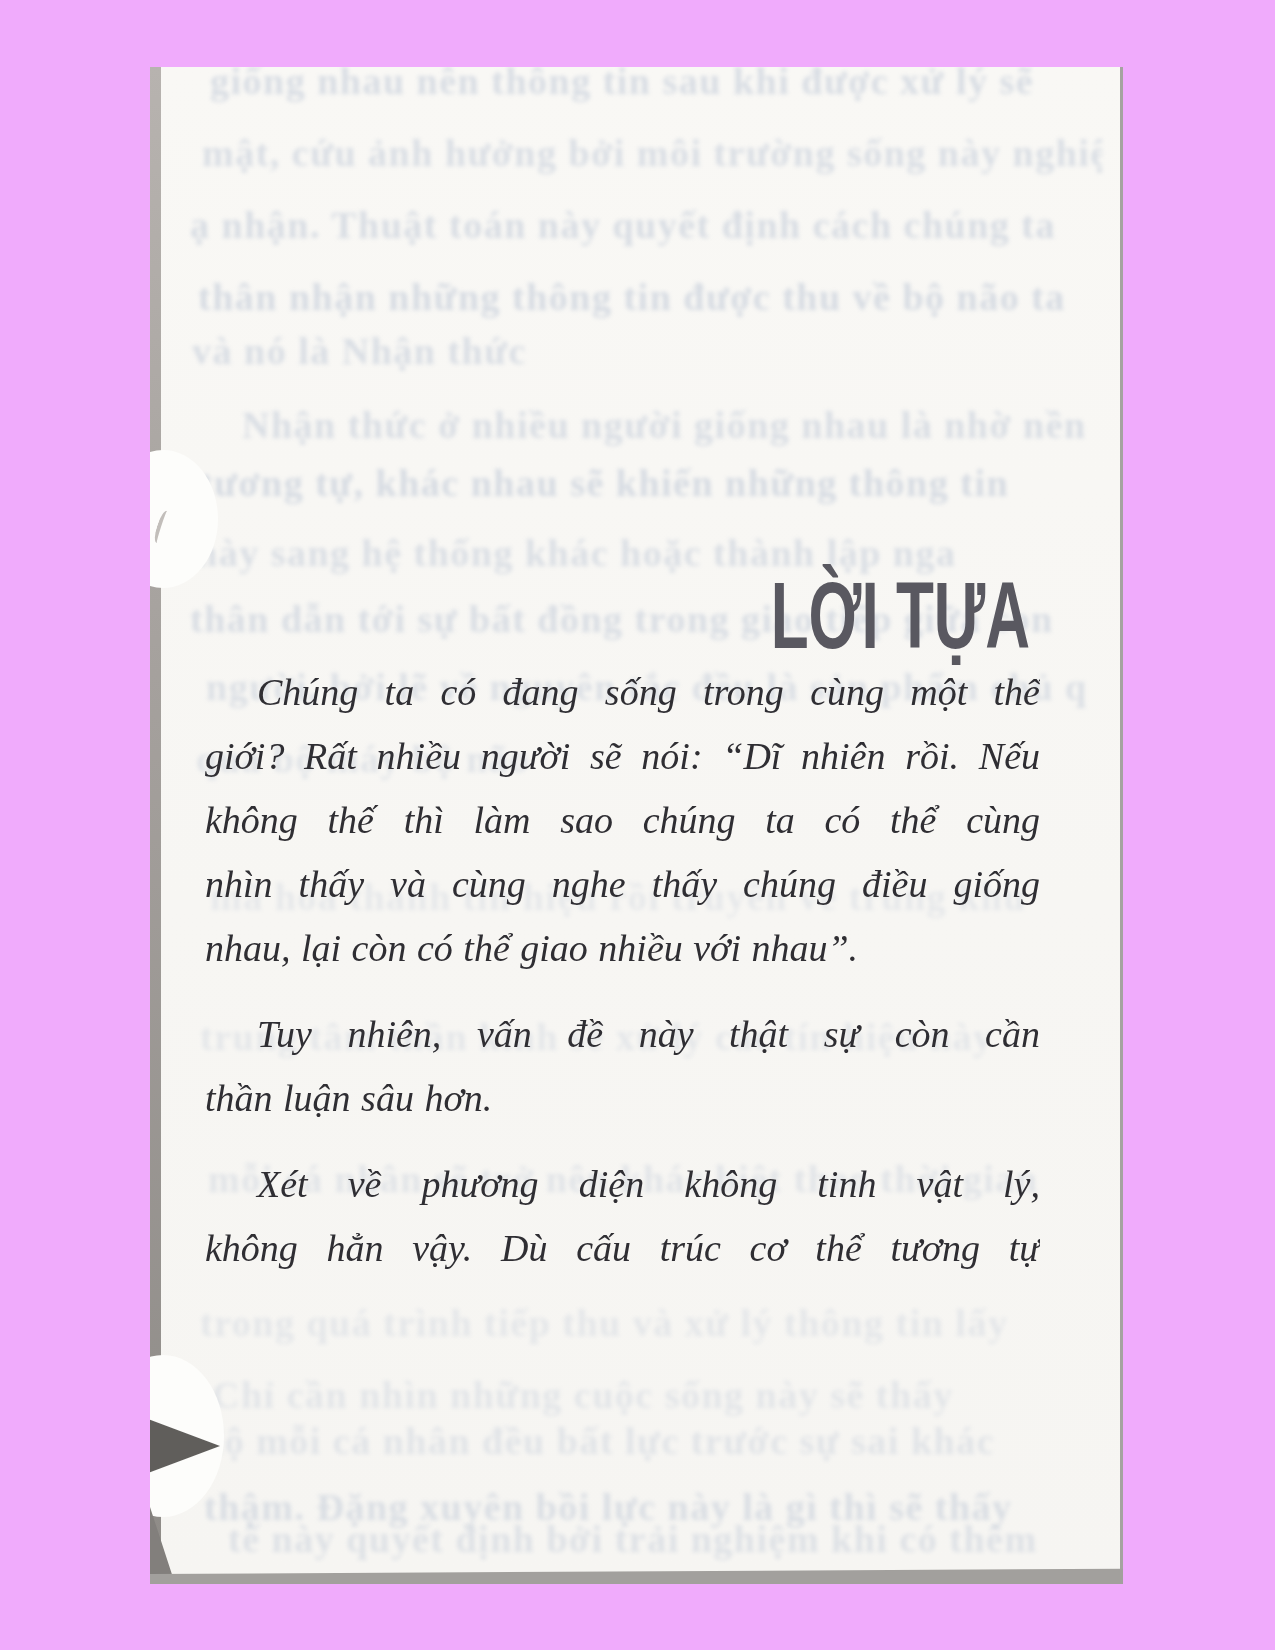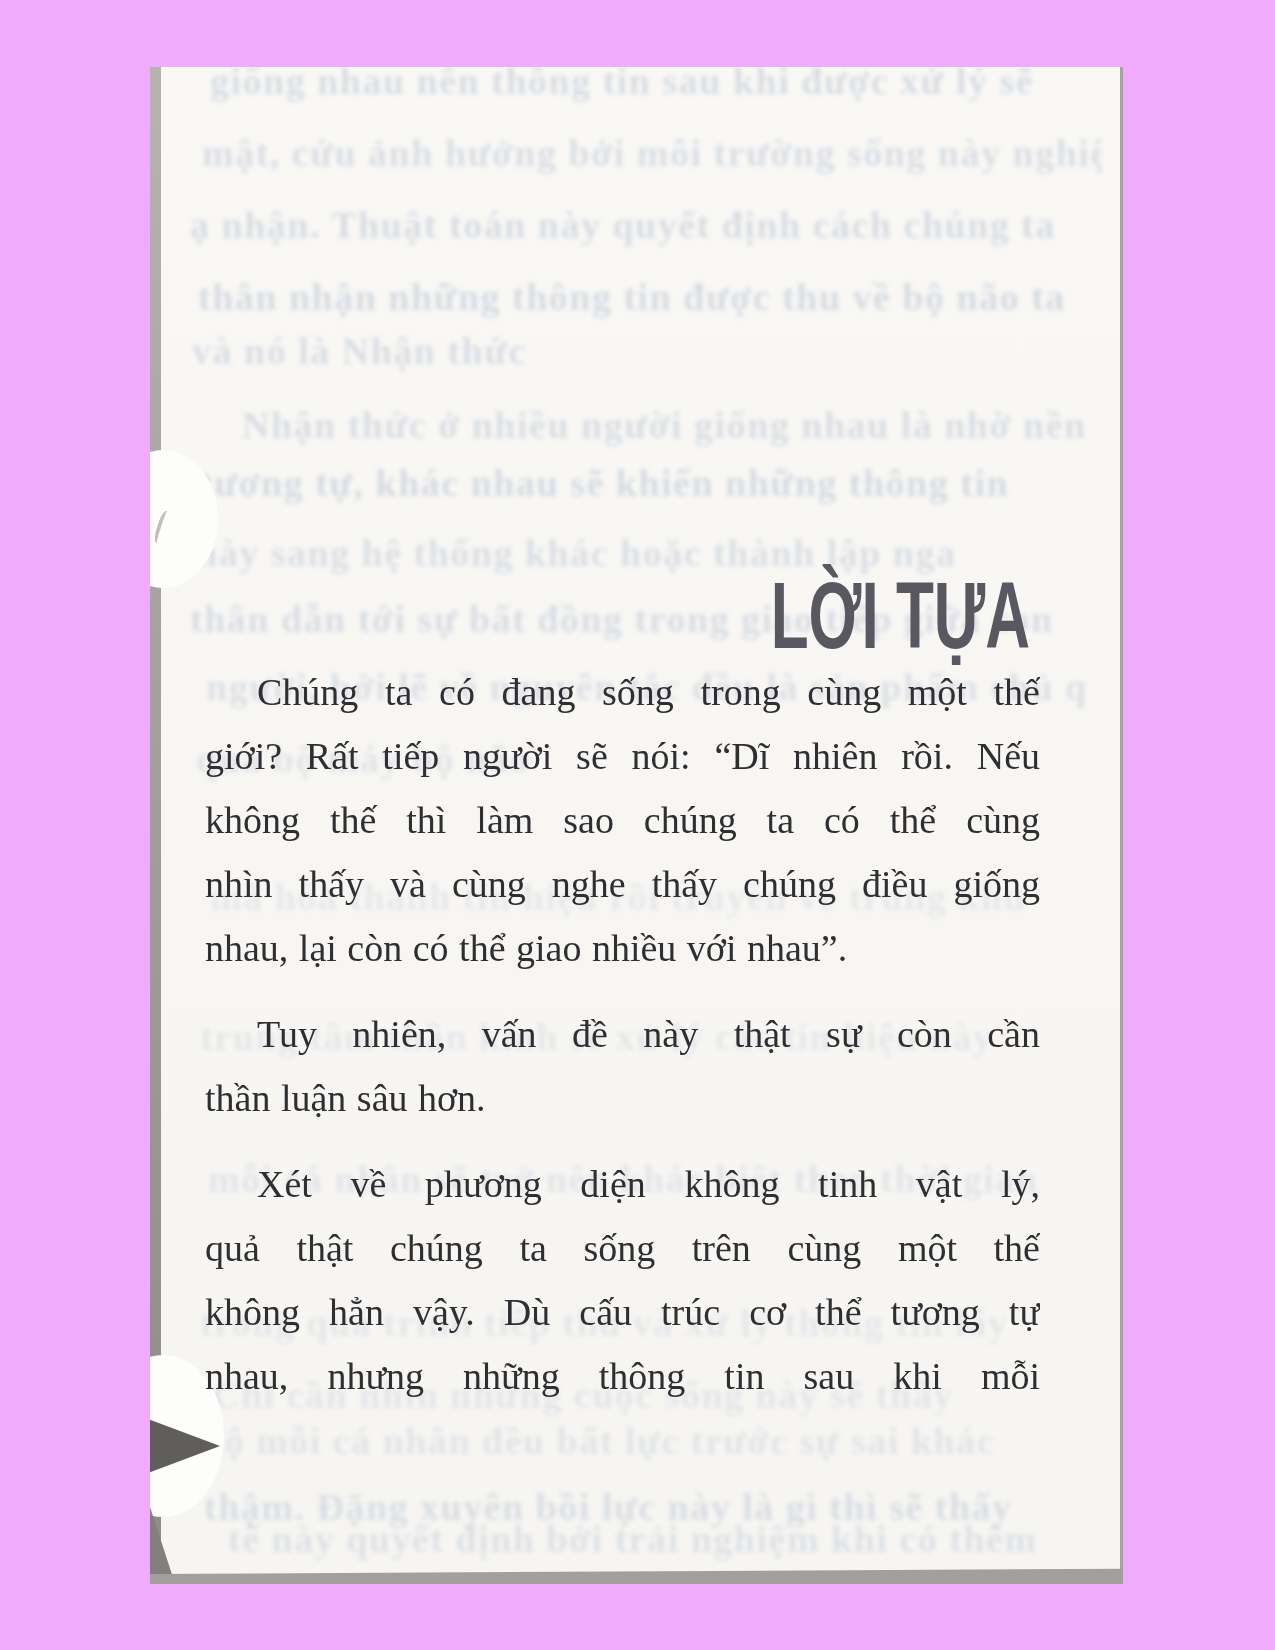--- a/index.html
+++ b/index.html
@@ -31,21 +31,21 @@
         border-top:27px solid transparent;border-bottom:27px solid transparent;
         border-left:72px solid #605e5b;}
   
   .title{position:absolute;top:494px;right:93px;z-index:6;
         font-family:"Liberation Sans","DejaVu Sans",sans-serif;font-weight:bold;
         font-size:94px;line-height:110px;color:#595860;letter-spacing:0px;
         transform:scaleX(0.66);transform-origin:100% 50%;white-space:nowrap;}
   
   .bodytext{position:absolute;left:55px;top:593px;width:835px;z-index:6;
         color:#2f2e33;font-size:38px;word-spacing:1px;}
-  .para{margin:0 0 22px 0;text-align:justify;}
+  .para{margin:0 0 22px 0;text-align:justify;font-style:italic;}
   .bl{height:64px;line-height:64px;overflow:hidden;}
   .jl{text-align-last:justify;}
   .first{text-indent:52px;}
 </style>
 </head>
 <body>
 
 <div class="canvas">
   <div class="page">
 
@@ -79,31 +79,29 @@
     <div class="notch notch-upper"></div>
     <div class="curl-mark"></div>
     <div class="notch notch-lower"></div>
     <div class="fold-arrow"></div>
 
     <div class="title">LỜI TỰA</div>
 
     <div class="bodytext">
       <div class="para">
         <div class="bl jl first">Chúng ta có đang sống trong cùng một thế</div>
-        <div class="bl jl">giới? Rất tiếp người sẽ nói: “Dĩ nhiên rồi. Nếu</div>
+        <div class="bl jl">giới? Rất nhiều người sẽ nói: “Dĩ nhiên rồi. Nếu</div>
         <div class="bl jl">không thế thì làm sao chúng ta có thể cùng</div>
         <div class="bl jl">nhìn thấy và cùng nghe thấy chúng điều giống</div>
         <div class="bl">nhau, lại còn có thể giao nhiều với nhau”.</div>
       </div>
       <div class="para">
         <div class="bl jl first">Tuy nhiên, vấn đề này thật sự còn cần</div>
         <div class="bl">thần luận sâu hơn.</div>
       </div>
       <div class="para">
         <div class="bl jl first">Xét về phương diện không tinh vật lý,</div>
-        <div class="bl jl">quả thật chúng ta sống trên cùng một thế</div>
         <div class="bl jl">không hẳn vậy. Dù cấu trúc cơ thể tương tự</div>
-        <div class="bl jl">nhau, nhưng những thông tin sau khi mỗi</div>
       </div>
     </div>
 
   </div>
 </div>
 
 </body></html>

